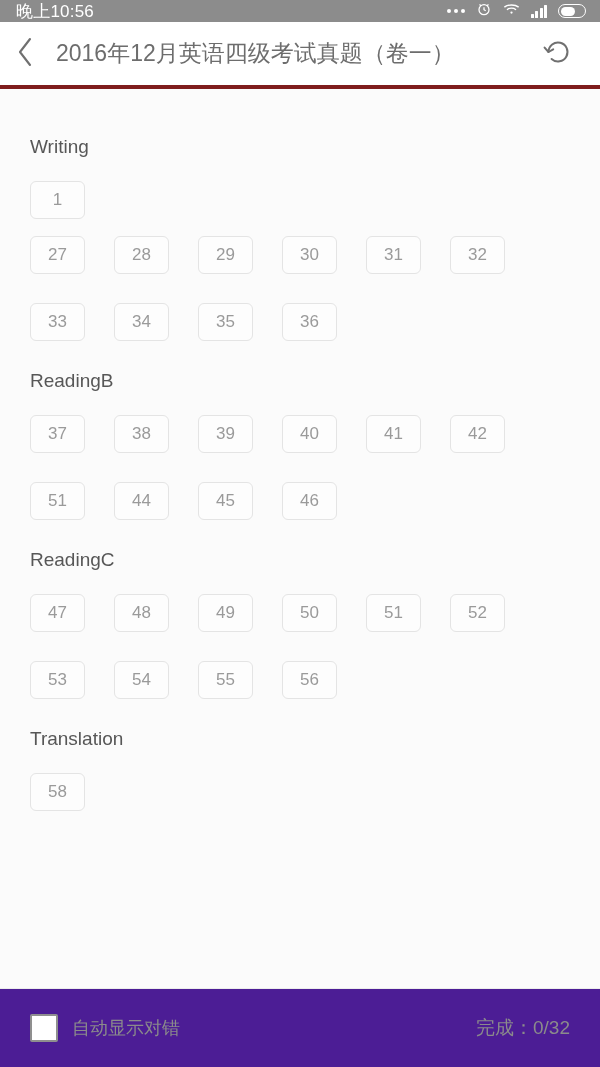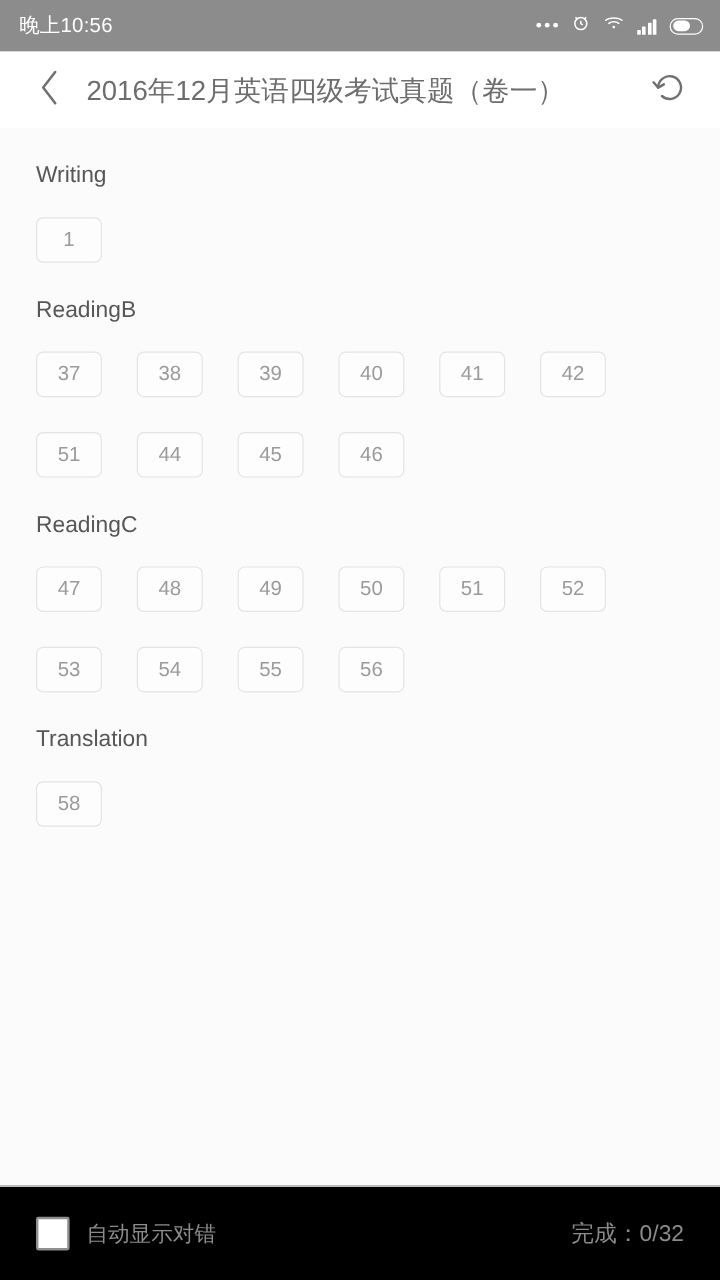--- a/index.html
+++ b/index.html
@@ -11,21 +11,21 @@
     height: 1067px;
     background: #fbfbfb;
     font-family: "Liberation Sans", "DejaVu Sans", sans-serif;
     overflow: hidden;
     position: relative;
     -webkit-font-smoothing: antialiased;
   }
 
   
   .status-bar {
-    height: 43px;
+    height: 22px;
     background: #8c8c8c;
     display: flex;
     align-items: center;
     justify-content: space-between;
     padding: 0 14px 0 16px;
     box-sizing: border-box;
     gap: 16px;
   }
   .status-time {
     color: #ffffff;
@@ -88,23 +88,23 @@
     background: #ffffff;
     border-radius: 5px;
   }
 
   
   .header {
     height: 67px;
     background: #ffffff;
     display: flex;
     align-items: center;
-    border-bottom: 2px solid #7f1d1d;
-    box-sizing: border-box;
-    padding: 0 22px 0 24px;
+    border-bottom: 4px solid #7f1d1d;
+    box-sizing: border-box;
+    padding: 0 22px 0 8px;
   }
   .back-btn {
     width: 34px;
     height: 44px;
     display: flex;
     align-items: center;
     justify-content: center;
     cursor: pointer;
     flex: 0 0 auto;
   }
@@ -170,21 +170,21 @@
     user-select: none;
   }
 
   
   .bottom-bar {
     position: absolute;
     left: 0;
     right: 0;
     bottom: 0;
     height: 79px;
-    background: #000000;
+    background: #4c1d95;
     border-top: 1px solid #ececec;
     box-sizing: border-box;
     display: flex;
     align-items: center;
     justify-content: space-between;
     padding: 0 30px;
   }
   .auto-check {
     display: flex;
     align-items: center;
@@ -269,20 +269,32 @@
 <div class="content">
 
   <div class="section">
     <div class="section-title">Writing</div>
     <div class="q-grid">
       <div class="q-btn">1</div>
     </div>
   </div>
 
   <div class="section">
+    <div class="q-grid">
+      <div class="q-btn">27</div>
+      <div class="q-btn">28</div>
+      <div class="q-btn">29</div>
+      <div class="q-btn">30</div>
+      <div class="q-btn">31</div>
+      <div class="q-btn">32</div>
+      <div class="q-btn">33</div>
+      <div class="q-btn">34</div>
+      <div class="q-btn">35</div>
+      <div class="q-btn">36</div>
+    </div>
   </div>
 
   <div class="section">
     <div class="section-title">ReadingB</div>
     <div class="q-grid">
       <div class="q-btn">37</div>
       <div class="q-btn">38</div>
       <div class="q-btn">39</div>
       <div class="q-btn">40</div>
       <div class="q-btn">41</div>

